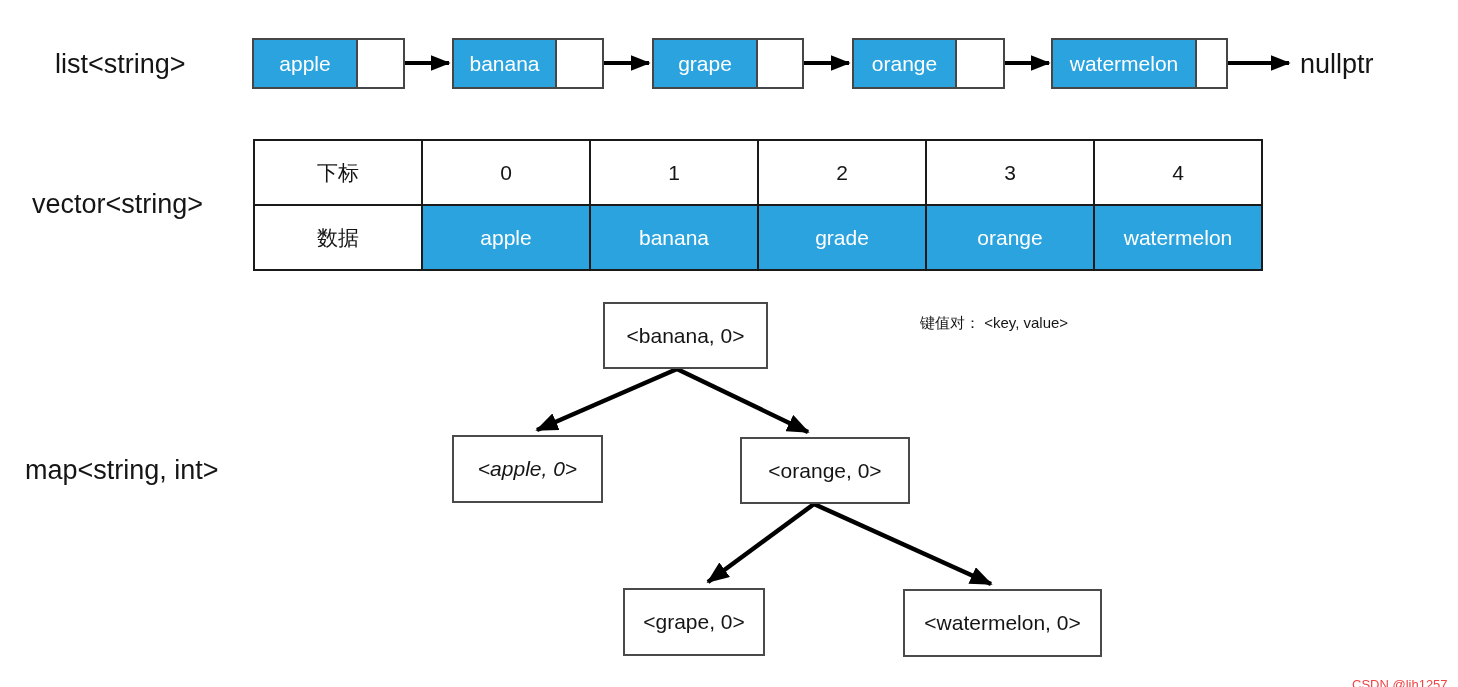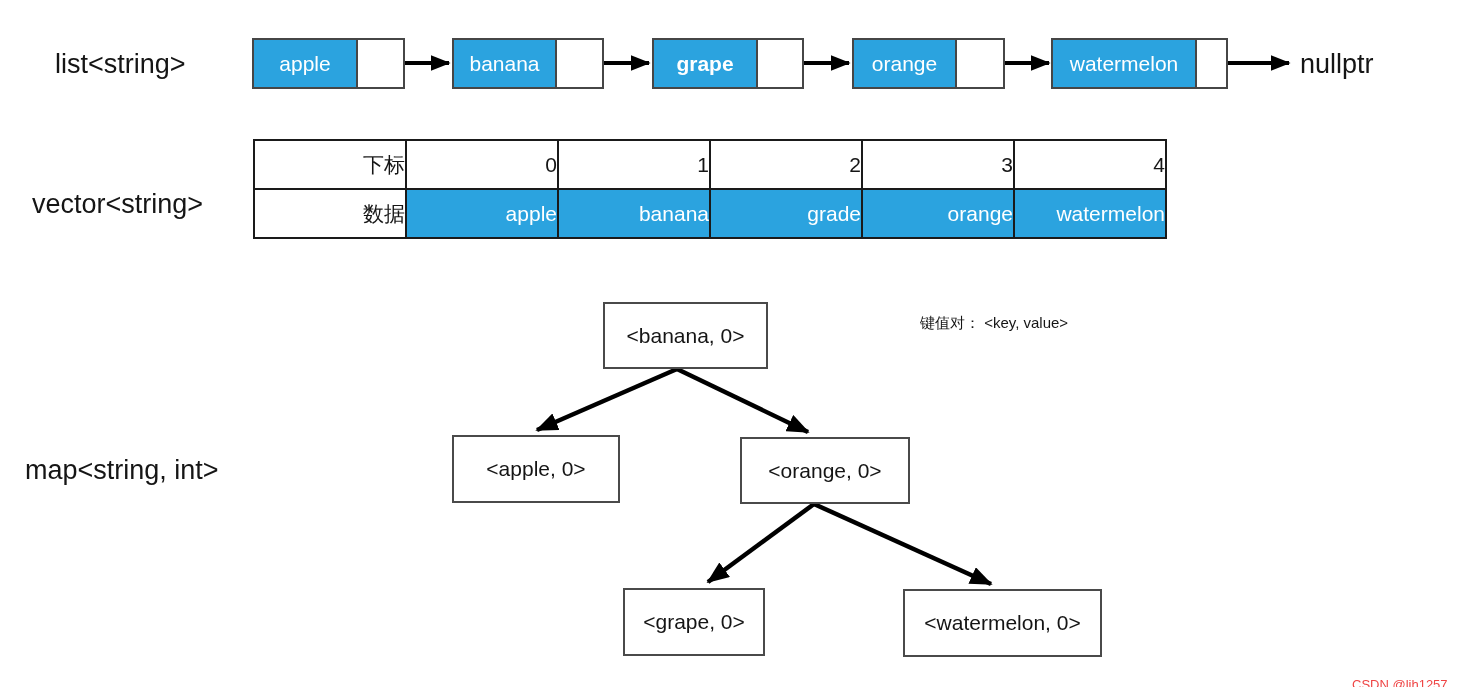--- a/index.html
+++ b/index.html
@@ -47,23 +47,23 @@
   }
   
   table.vec{
     border-collapse:collapse;
     table-layout:fixed;
     z-index:2;
   }
   table.vec td{
     border:2px solid #1a1a1a;
     width:150px;height:47px;
-    text-align:right;vertical-align:middle;
+    text-align:center;vertical-align:middle;
     font-size:21px;
-    padding:0;
+    padding:8px;
     background:#ffffff;
     color:#151515;
   }
   table.vec td.blue{
     background:#2BA3DF;
     color:#ffffff;
   }
   
   .tnode{
     background:#ffffff;
@@ -124,21 +124,21 @@
   <div class="abs lnode" style="left:252px;top:38px;">
     <div class="data" style="width:102px;">apple</div>
     <div class="ptr" style="width:47px;"></div>
   </div>
 
   <div class="abs lnode" style="left:452px;top:38px;">
     <div class="data" style="width:101px;">banana</div>
     <div class="ptr" style="width:47px;"></div>
   </div>
 
-  <div class="abs lnode" style="left:652px;top:38px;font-weight:bold;">
+  <div class="abs lnode" style="left:652px;top:38px;">
     <div class="data" style="width:102px;">grape</div>
     <div class="ptr" style="width:46px;"></div>
   </div>
 
   <div class="abs lnode" style="left:852px;top:38px;">
     <div class="data" style="width:101px;">orange</div>
     <div class="ptr" style="width:48px;"></div>
   </div>
 
   <div class="abs lnode" style="left:1051px;top:38px;">
@@ -173,21 +173,21 @@
 
   <div class="abs section-label" style="left:25px;top:454px;">map&lt;string, int&gt;</div>
 
   <div class="abs annotation" style="left:920px;top:314px;">
     <span>键值对：</span>
     <span>&lt;key, value&gt;</span>
   </div>
 
   <div class="abs tnode" style="left:603px;top:302px;width:165px;height:67px;">&lt;banana, 0&gt;</div>
 
-  <div class="abs tnode" style="left:452px;top:435px;width:168px;height:68px;">&lt;apple, 0&gt;</div>
+  <div class="abs tnode" style="left:452px;top:435px;width:151px;height:68px;font-style:italic;">&lt;apple, 0&gt;</div>
 
   <div class="abs tnode" style="left:740px;top:437px;width:170px;height:67px;">&lt;orange, 0&gt;</div>
 
   <div class="abs tnode" style="left:623px;top:588px;width:142px;height:68px;">&lt;grape, 0&gt;</div>
 
   <div class="abs tnode" style="left:903px;top:589px;width:199px;height:68px;">&lt;watermelon, 0&gt;</div>
 
   <div class="abs watermark" style="left:1352px;top:663px;">CSDN @ljh1257</div>
 
 </div>

